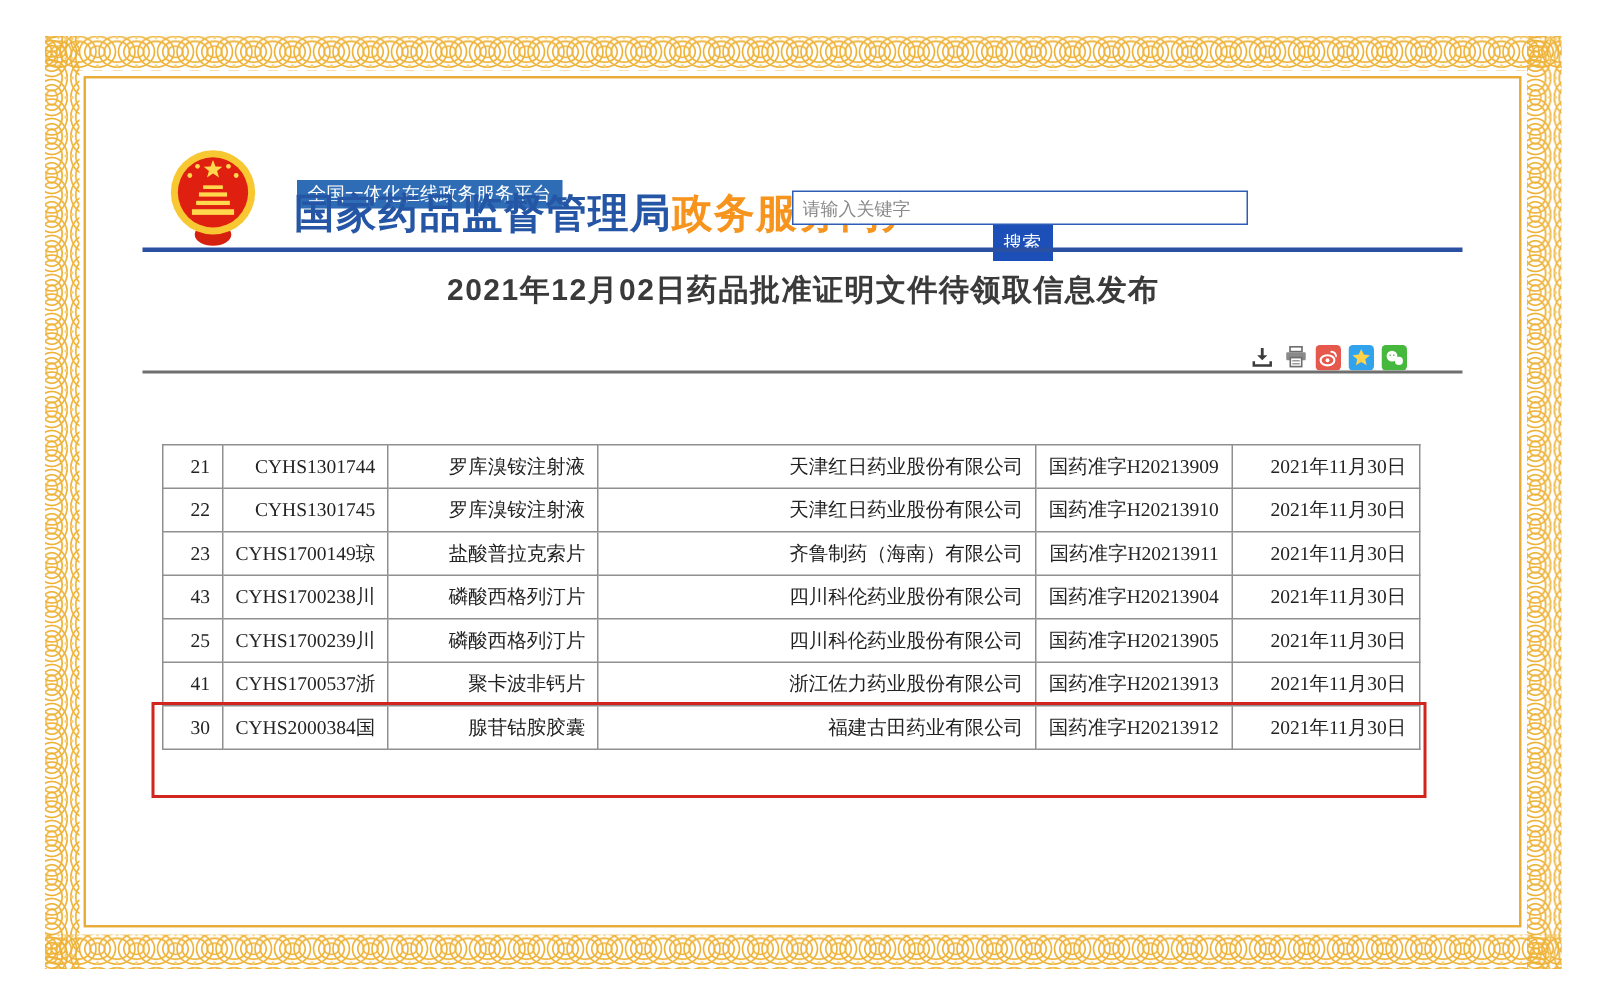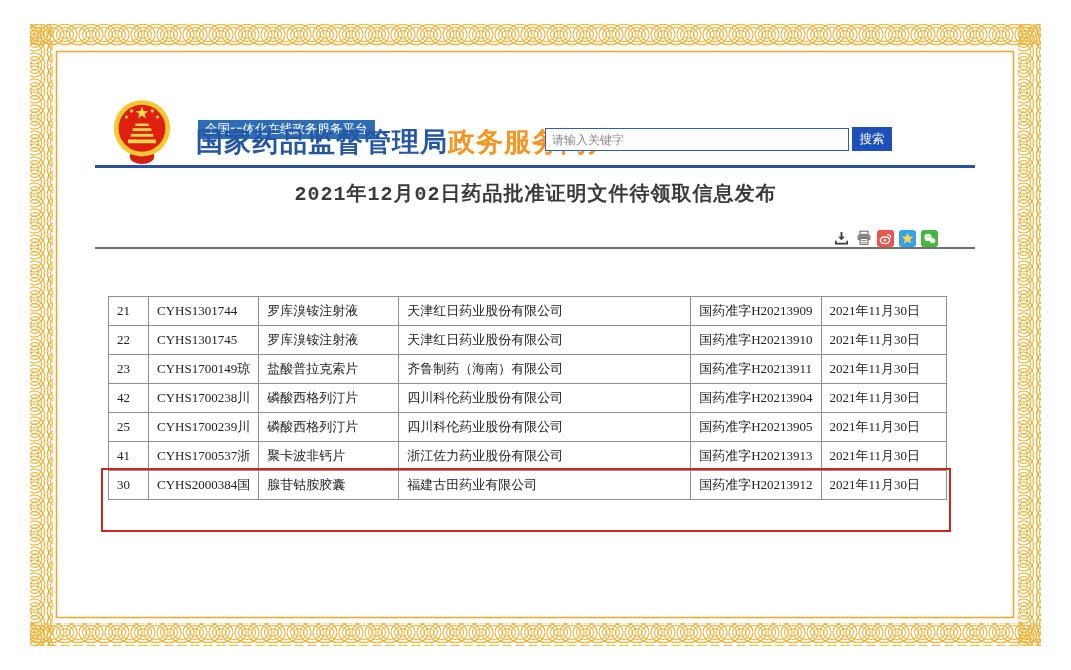--- a/index.html
+++ b/index.html
@@ -9,42 +9,42 @@
   .content{position:absolute;left:0;top:0;width:1071px;height:670px;z-index:1;}
 
   
   .emblem{position:absolute;left:112px;top:98px;}
   .badge{position:absolute;left:198px;top:120px;background:#2e6cb5;color:#fff;
          font-size:12.5px;line-height:19px;padding:0 7px;display:inline-block;}
   .site-title{position:absolute;left:196px;top:124px;font-size:27px;font-weight:bold;
               color:var(--brand-blue,#2456a5);letter-spacing:1px;white-space:nowrap;}
   .site-title .orange{color:var(--brand-orange,#f7941e);}
 
-  .search{position:absolute;left:545px;top:127px;display:flex;align-items:flex-end;}
+  .search{position:absolute;left:528px;top:127px;display:flex;align-items:center;flex-direction:column;}
   .search input{width:290px;height:19px;border:1px solid #2d5db4;font-size:12px;
                 padding:1px 6px;outline:none;color:#333;font-family:"Liberation Sans",sans-serif;}
   .search input::placeholder{color:#8a8a8a;}
   .search button{margin-left:3px;width:40px;height:24px;background:var(--button-blue,#1c50b8);
                  color:#fff;border:none;font-size:12.5px;cursor:pointer;
                  font-family:Liberation Mono, monospace;}
 
   .blue-line{position:absolute;left:95px;top:165px;width:880px;height:3px;
              background:var(--divider-blue,#2b50a1);}
 
   h1.page-title{position:absolute;left:58px;top:180px;width:955px;margin:0;
-      text-align:center;font-size:20px;font-weight:bold;color:#3a3a3a;letter-spacing:1px;font-family:Liberation Mono, monospace;}
+      text-align:center;font-size:20px;font-weight:bold;color:#3a3a3a;letter-spacing:1px;}
 
   .tools{position:absolute;top:229px;right:133px;display:flex;align-items:center;gap:5px;height:18px;}
   .tools .ico{display:inline-flex;width:17px;height:17px;align-items:center;justify-content:center;cursor:pointer;}
   .gray-line{position:absolute;left:95px;top:247px;width:880px;height:2px;background:#6f6f6f;}
 
   
   table.results{position:absolute;left:108px;top:296px;border-collapse:collapse;
        font-family:"Liberation Serif",serif;font-size:13px;color:#222;}
-  table.results td{border:1px solid #8f8f8f;height:28px;text-align:left;
+  table.results td{border:1px solid #8f8f8f;height:28px;text-align:right;
        padding:0 8px;white-space:nowrap;}
   .c0{width:40px;} .c1{width:110px;} .c2{width:140px;} .c3{width:292px;}
   .c4{width:125px;} .c5{width:125px;}
 
   .redacted-blob{display:inline-block;width:150px;height:12px;border-radius:3px;
      vertical-align:middle;opacity:.85;filter:blur(2.5px);
      background:repeating-linear-gradient(90deg,#cdc3c7 0 14px,#b9aeb3 14px 26px,#d6cdd0 26px 40px);}
 
   .red-box{position:absolute;left:101px;top:468px;width:846px;height:60px;
      border:2px solid var(--highlight-red,#d1261d);z-index:5;pointer-events:none;}
@@ -206,21 +206,21 @@
           </tr>
           <tr>
             <td>23</td>
             <td>CYHS1700149琼</td>
             <td>盐酸普拉克索片</td>
             <td>齐鲁制药（海南）有限公司</td>
             <td>国药准字H20213911</td>
             <td>2021年11月30日</td>
           </tr>
           <tr>
-            <td>42</td>
+            <td>43</td>
             <td>CYHS1700238川</td>
             <td>磷酸西格列汀片</td>
             <td>四川科伦药业股份有限公司</td>
             <td>国药准字H20213904</td>
             <td>2021年11月30日</td>
           </tr>
           <tr>
             <td>25</td>
             <td>CYHS1700239川</td>
             <td>磷酸西格列汀片</td>

